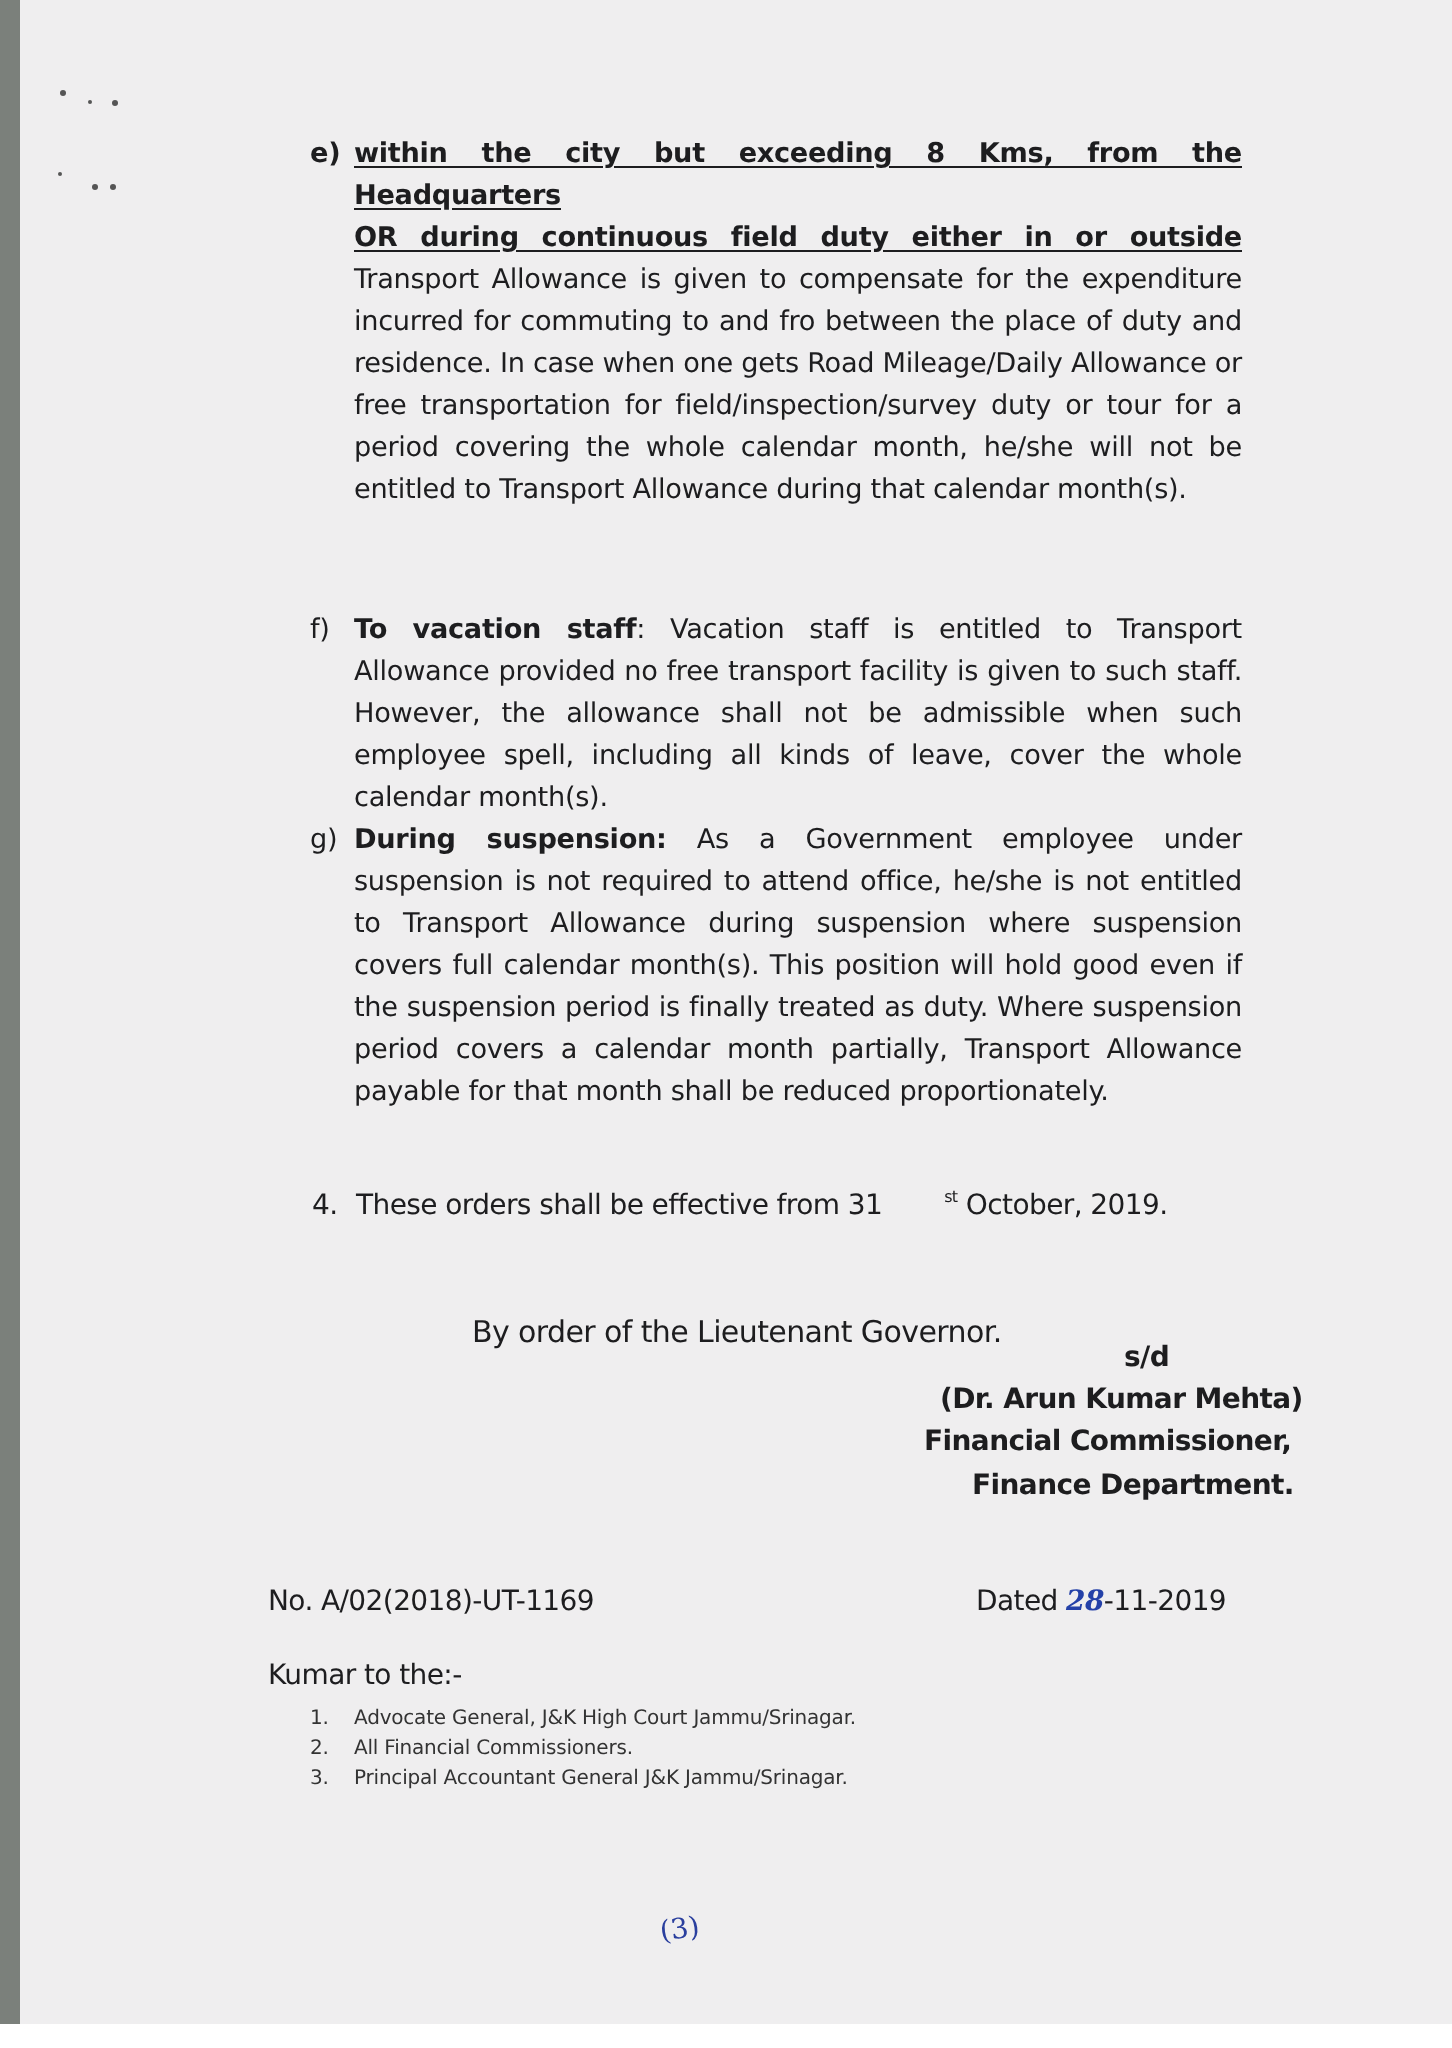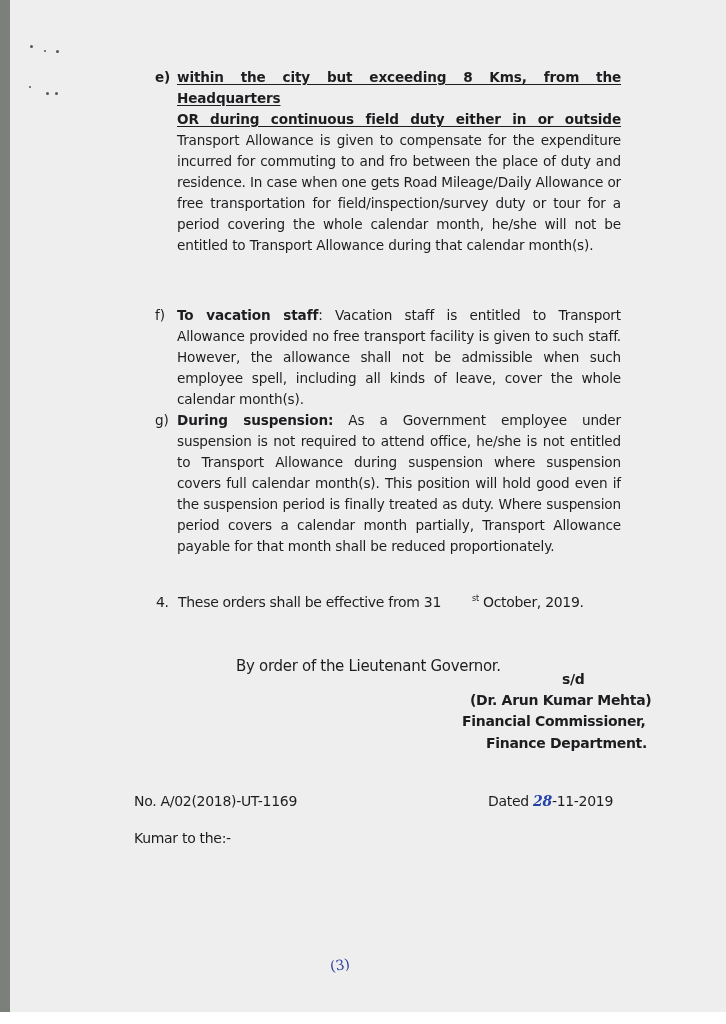--- a/index.html
+++ b/index.html
@@ -181,15 +181,20 @@
 
   <div class="sig" style="left:562px;top:671px;">s/d</div>
   <div class="sig" style="left:470px;top:692px;">(Dr. Arun Kumar Mehta)</div>
   <div class="sig" style="left:462px;top:713px;">Financial Commissioner,</div>
   <div class="sig" style="left:486px;top:735px;text-align:right;">Finance Department.</div>
 
   <div class="ref-no">No. A/02(2018)-UT-1169</div>
   <div class="dated"><span>Dated </span><span class="hand">28</span><span>-11-2019</span></div>
 
   <div class="copy-title">Kumar to the:-</div>
+  <ul class="copy-list">
+    <li><span class="num">1.</span><span>Advocate General, J&amp;K High Court Jammu/Srinagar.</span></li>
+    <li><span class="num">2.</span><span>All Financial Commissioners.</span></li>
+    <li><span class="num">3.</span><span>Principal Accountant General J&amp;K Jammu/Srinagar.</span></li>
+  </ul>
 
   <div class="page-mark">(3)</div>
 </div>
 
 </body></html>

